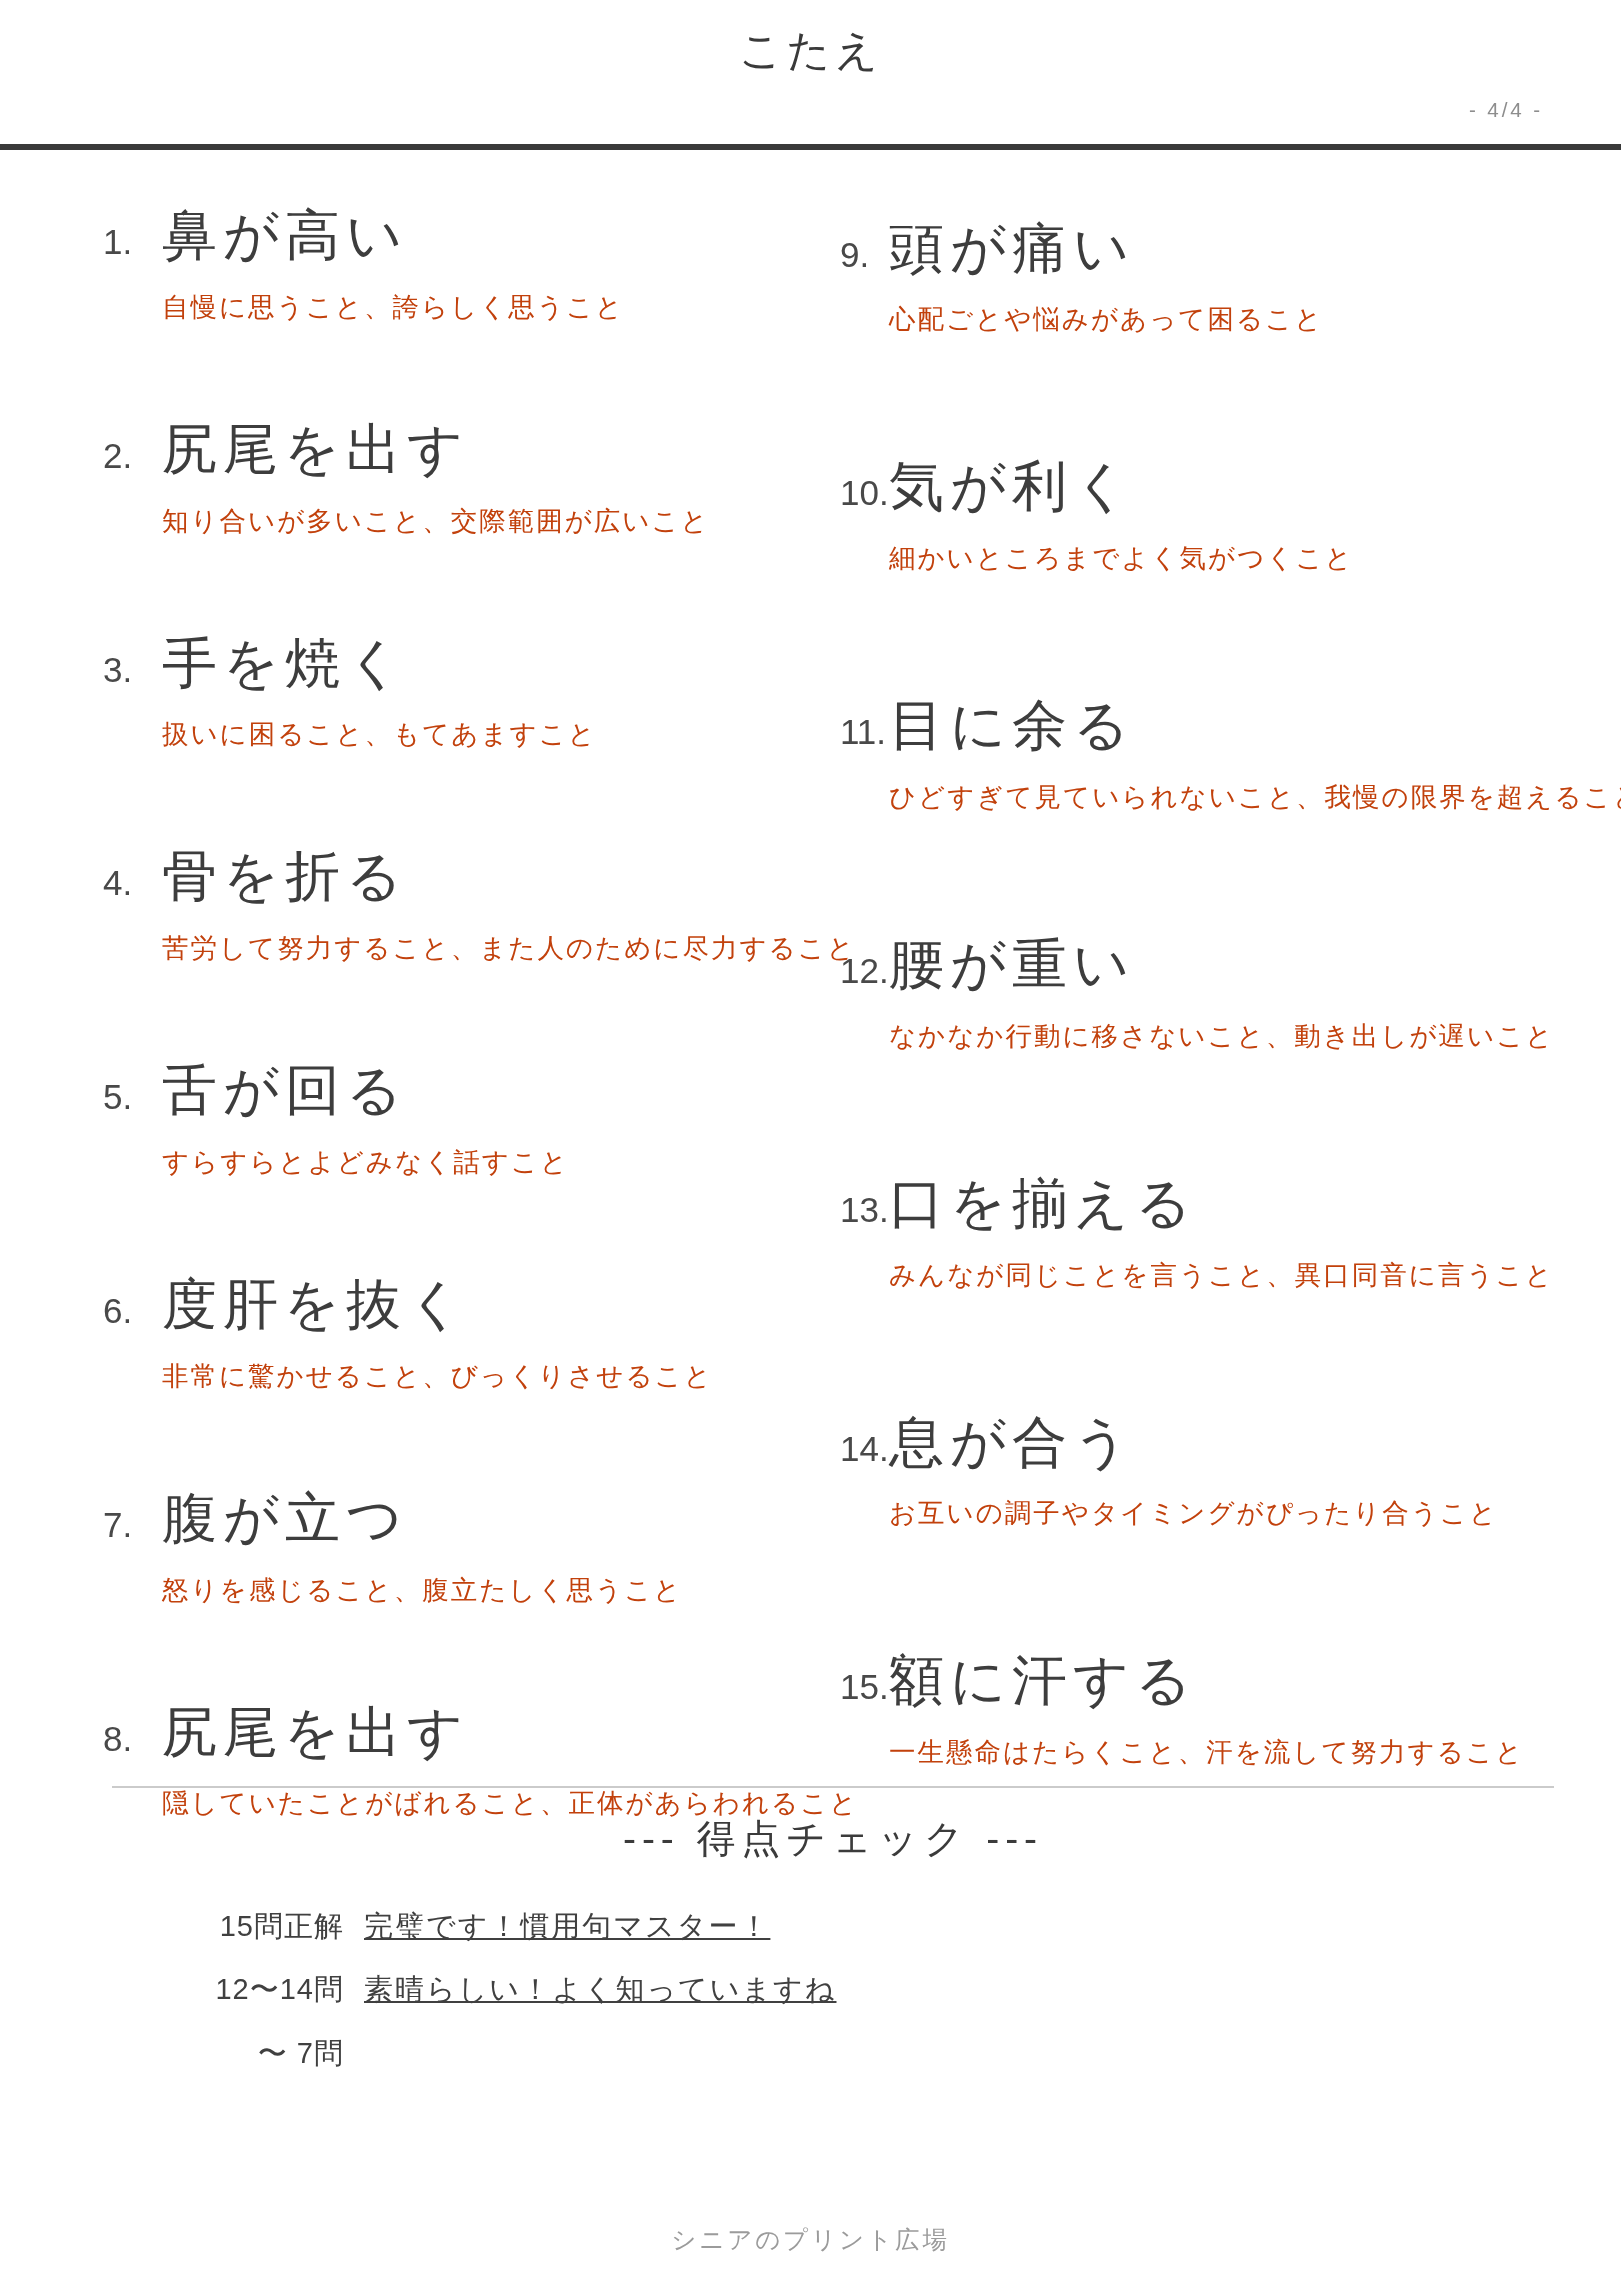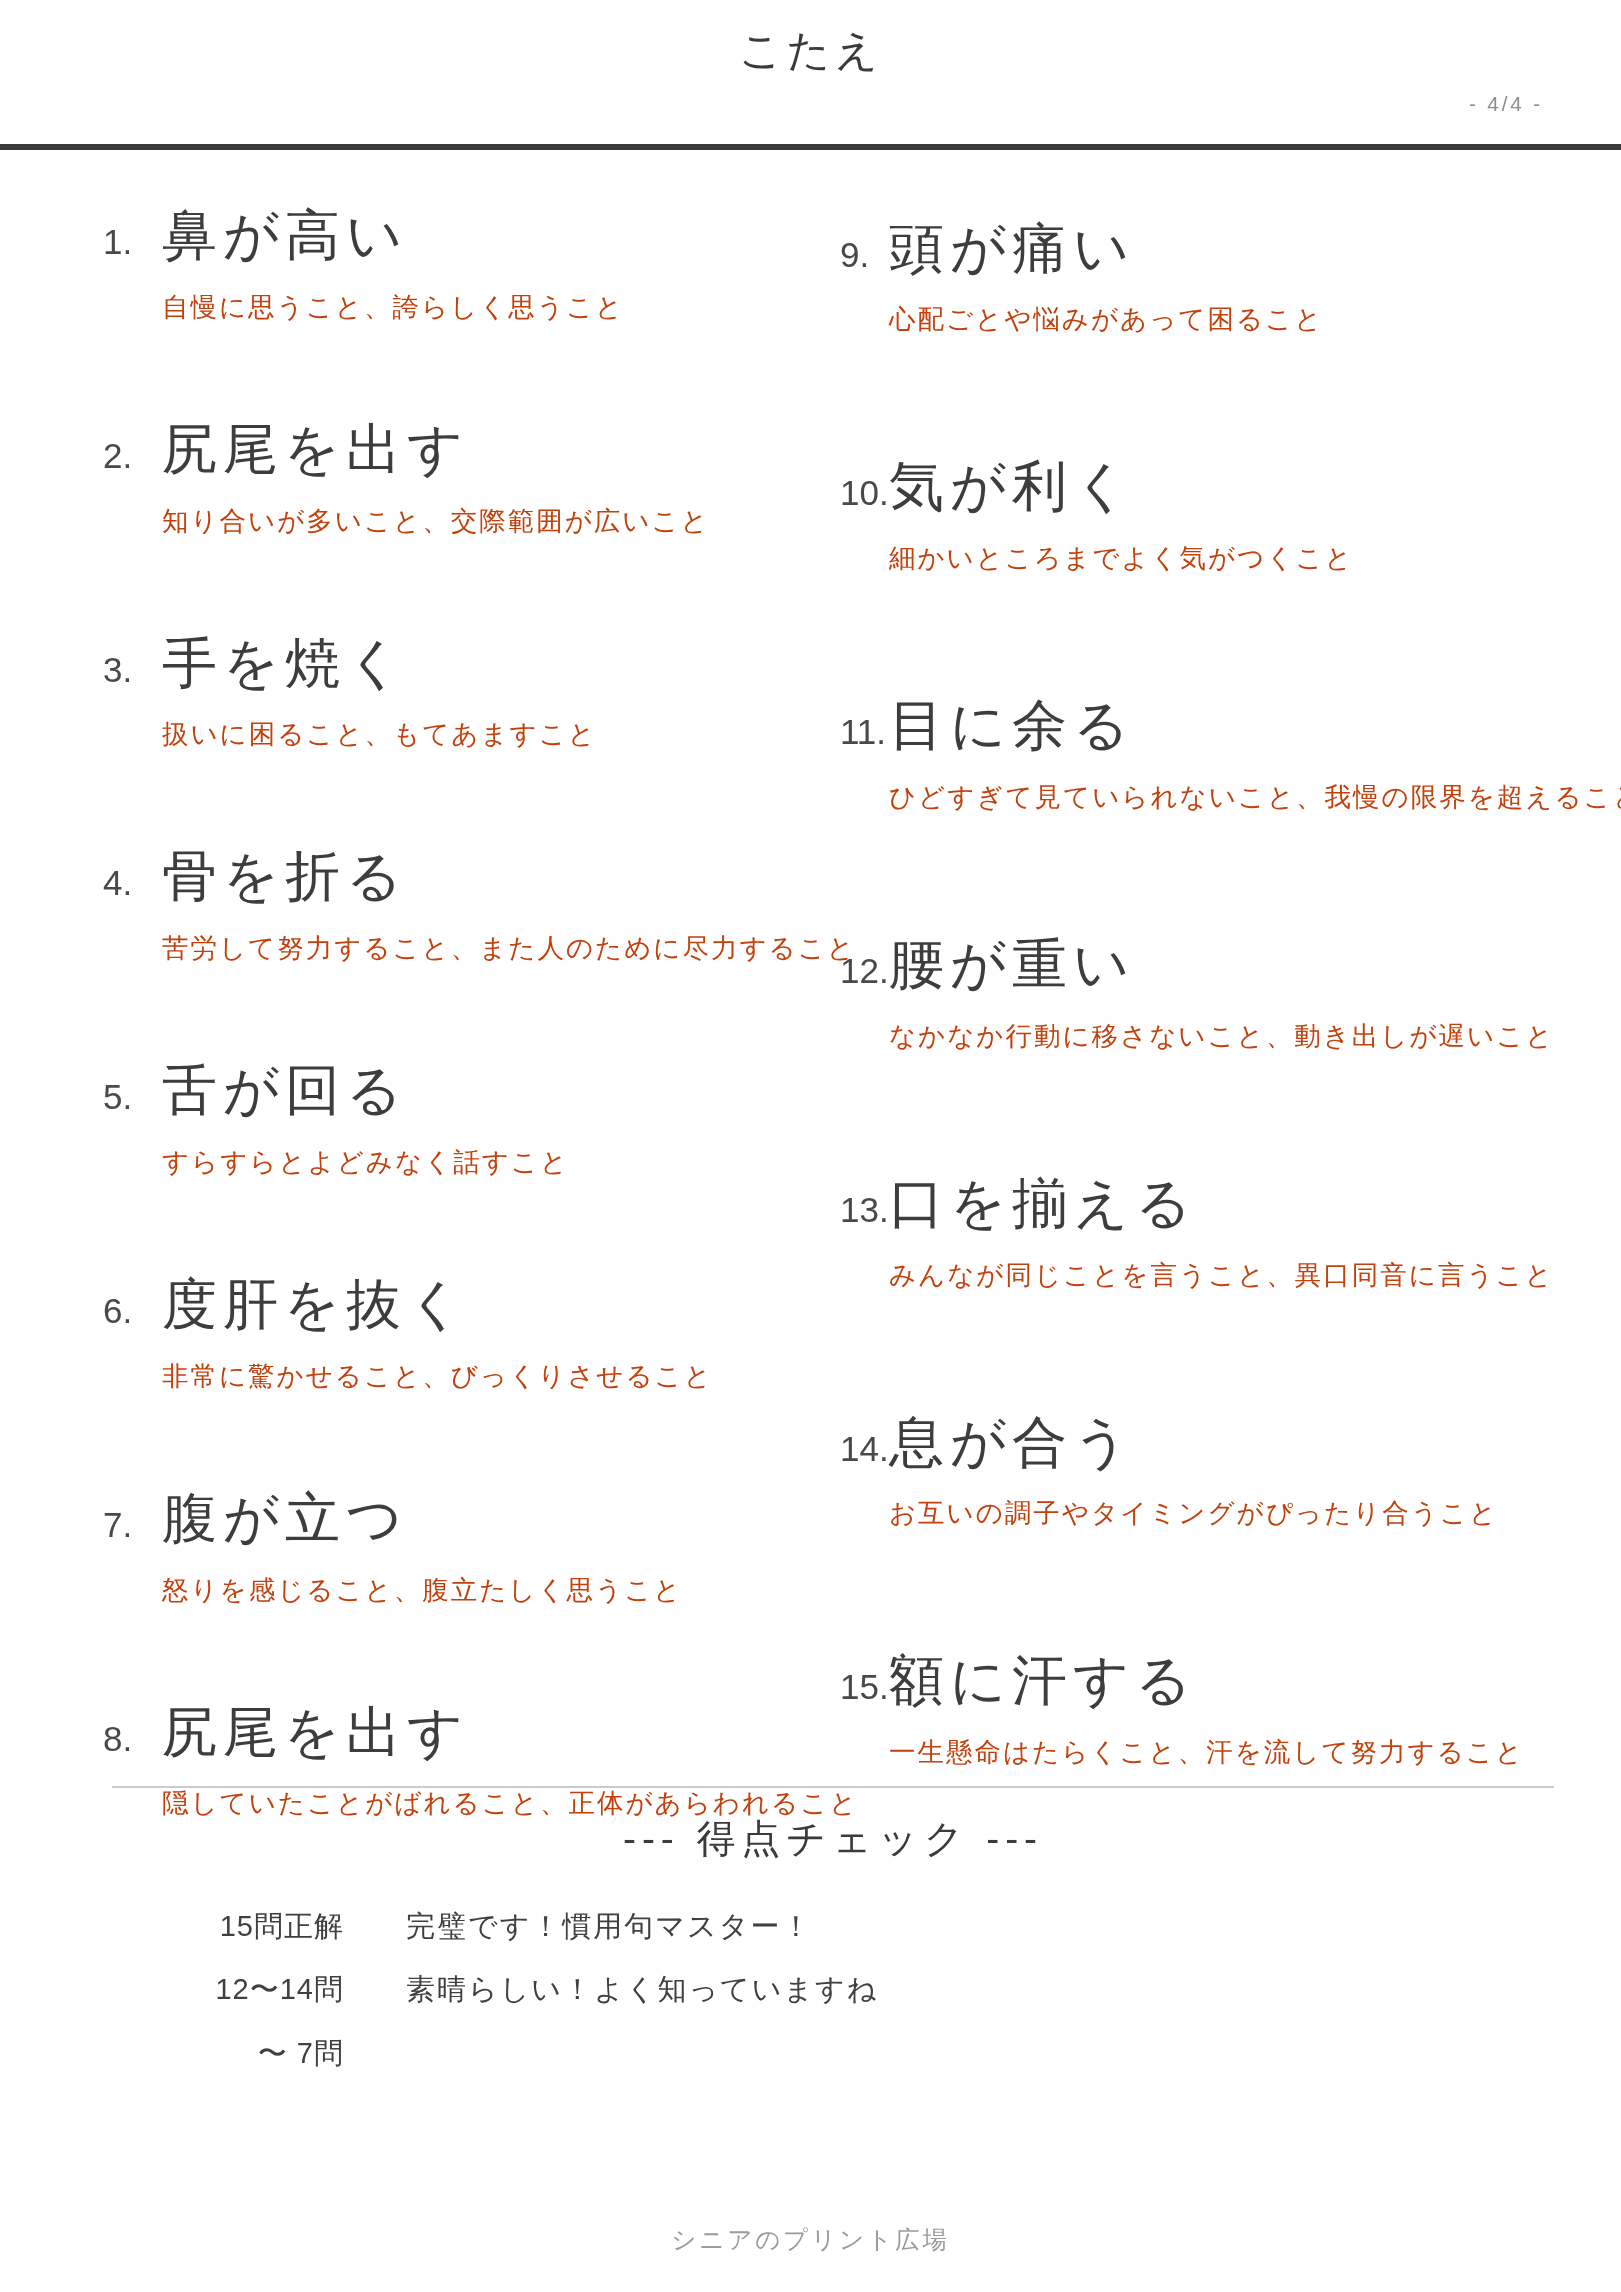--- a/index.html
+++ b/index.html
@@ -17,21 +17,21 @@
   .header { position: relative; height: 150px; }
   .page-title {
     text-align: center;
     padding-top: 21.6px;
     font-size: 43px;
     letter-spacing: 3.9px;
     color: #3a3a3a;
   }
   .page-number {
     position: absolute;
-    top: 92px;
+    top: 98px;
     right: 78px;
     font-size: 20.6px;
     letter-spacing: 2.9px;
     color: #8d8d8d;
   }
   .header-rule {
     position: absolute;
     left: 0; right: 0; bottom: 0;
     height: 5.9px;
     background: #3a3a3a;
@@ -98,22 +98,23 @@
     font-size: 29px;
     color: #404040;
   }
   .score-label {
     width: 201px;
     text-align: right;
     flex: 0 0 201px;
     letter-spacing: 1px;
   }
   .score-desc {
-    margin-left: 62px;
+    margin-left: 20px;
     letter-spacing: 2px;
+    text-decoration: underline;
   }
 
   
   .footer {
     position: absolute;
     top: 2223px;
     left: 0; right: 0;
     text-align: center;
     font-size: 24.5px;
     letter-spacing: 2.9px;

